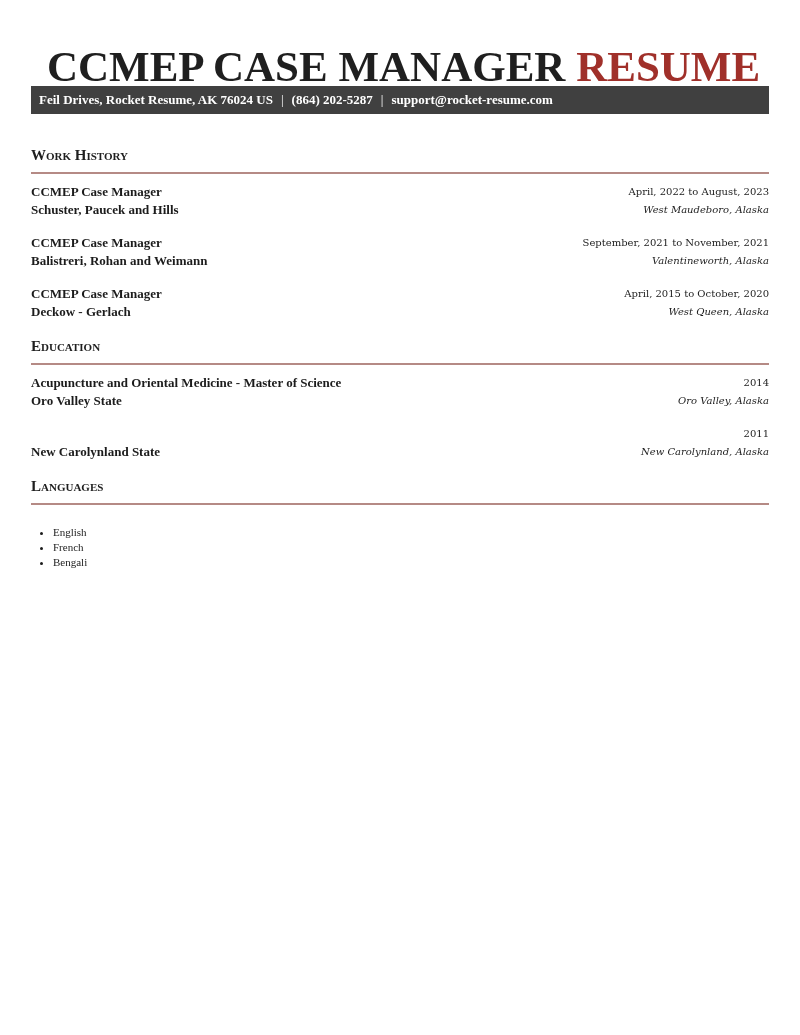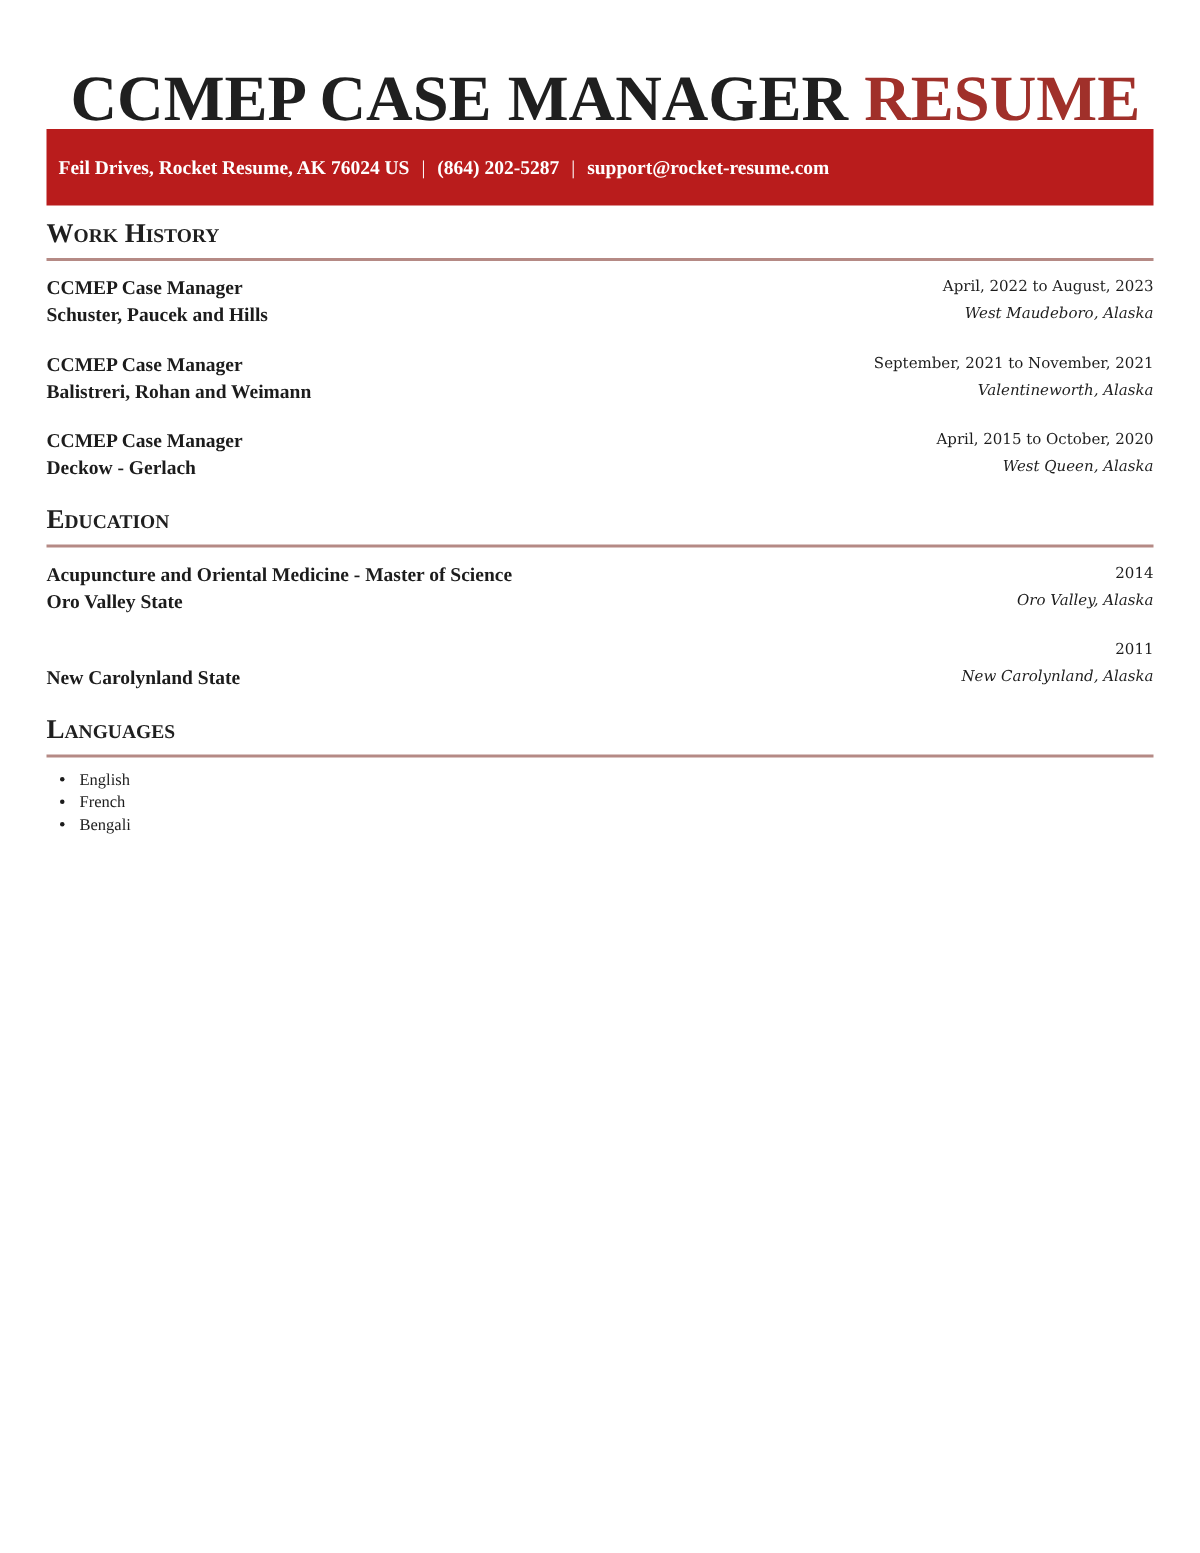--- a/index.html
+++ b/index.html
@@ -10,45 +10,45 @@
     }
     .page { position: absolute; left: 31px; top: 0; width: 738px; }
     .title {
       margin: 16px; position: absolute; top: 26px; left: 0;
       font-family: "Liberation Serif", serif; font-weight: bold;
       font-size: 43px; line-height: 50px; letter-spacing: 0px; color: #1f1f1f;
       white-space: nowrap;
     }
     .title .accent { color: #a0302a; }
     .contact-bar {
-      position: absolute; top: 86px; left: 0; width: 738px; height: 51px;
-      background: #b91c1c; color: #ffffff; box-sizing: border-box;
+      position: absolute; top: 86px; left: 0; width: 738px; height: 28px;
+      background: #404040; color: #ffffff; box-sizing: border-box;
       padding-left: 8px; display: flex; align-items: center;
       font-family: "Liberation Serif", serif; font-weight: bold; font-size: 13px;
       white-space: nowrap;
     }
     .contact-bar .sep { margin: 0 8px; font-weight: normal; }
     .section { position: absolute; left: 0; width: 738px; }
     .section-title {
       margin: 0; font-family: "Liberation Serif", serif; font-weight: bold;
-      font-size: 18px; line-height: 26px; font-variant: small-caps; color: #1f1f1f;
+      font-size: 15px; line-height: 26px; font-variant: small-caps; color: #1f1f1f;
       height: 26px;
     }
     .rule { height: 2px; background: #b58a85; margin-top: 4px; }
     .entry { position: relative; height: 34px; font-size: 13px; line-height: 17.5px; }
     .entry .l1, .entry .l2 { position: absolute; left: 0; font-weight: bold; white-space: nowrap; }
     .entry .l1 { top: 0; }
     .entry .l2 { top: 18px; }
     .entry .r1, .entry .r2 {
       position: absolute; right: 0; white-space: nowrap;
       font-family: "DejaVu Serif", serif; font-size: 10px;
     }
     .entry .r1 { top: 0; }
     .entry .r2 { top: 18px; font-style: italic; }
-    ul.langs { margin: 8px 0 0 0; padding: 0 0 0 22px; font-size: 11px; line-height: 15px; }
+    ul.langs { margin: 20px 0 0 0; padding: 0 0 0 22px; font-size: 11px; line-height: 15px; }
     ul.langs li { padding-left: 0; }
   </style>
 </head>
 <body>
 
 <div class="page">
   <h1 class="title"><span>CCMEP CASE MANAGER</span> <span class="accent">RESUME</span></h1>
 
   <div class="contact-bar">
     <span>Feil Drives, Rocket Resume, AK 76024 US</span>

